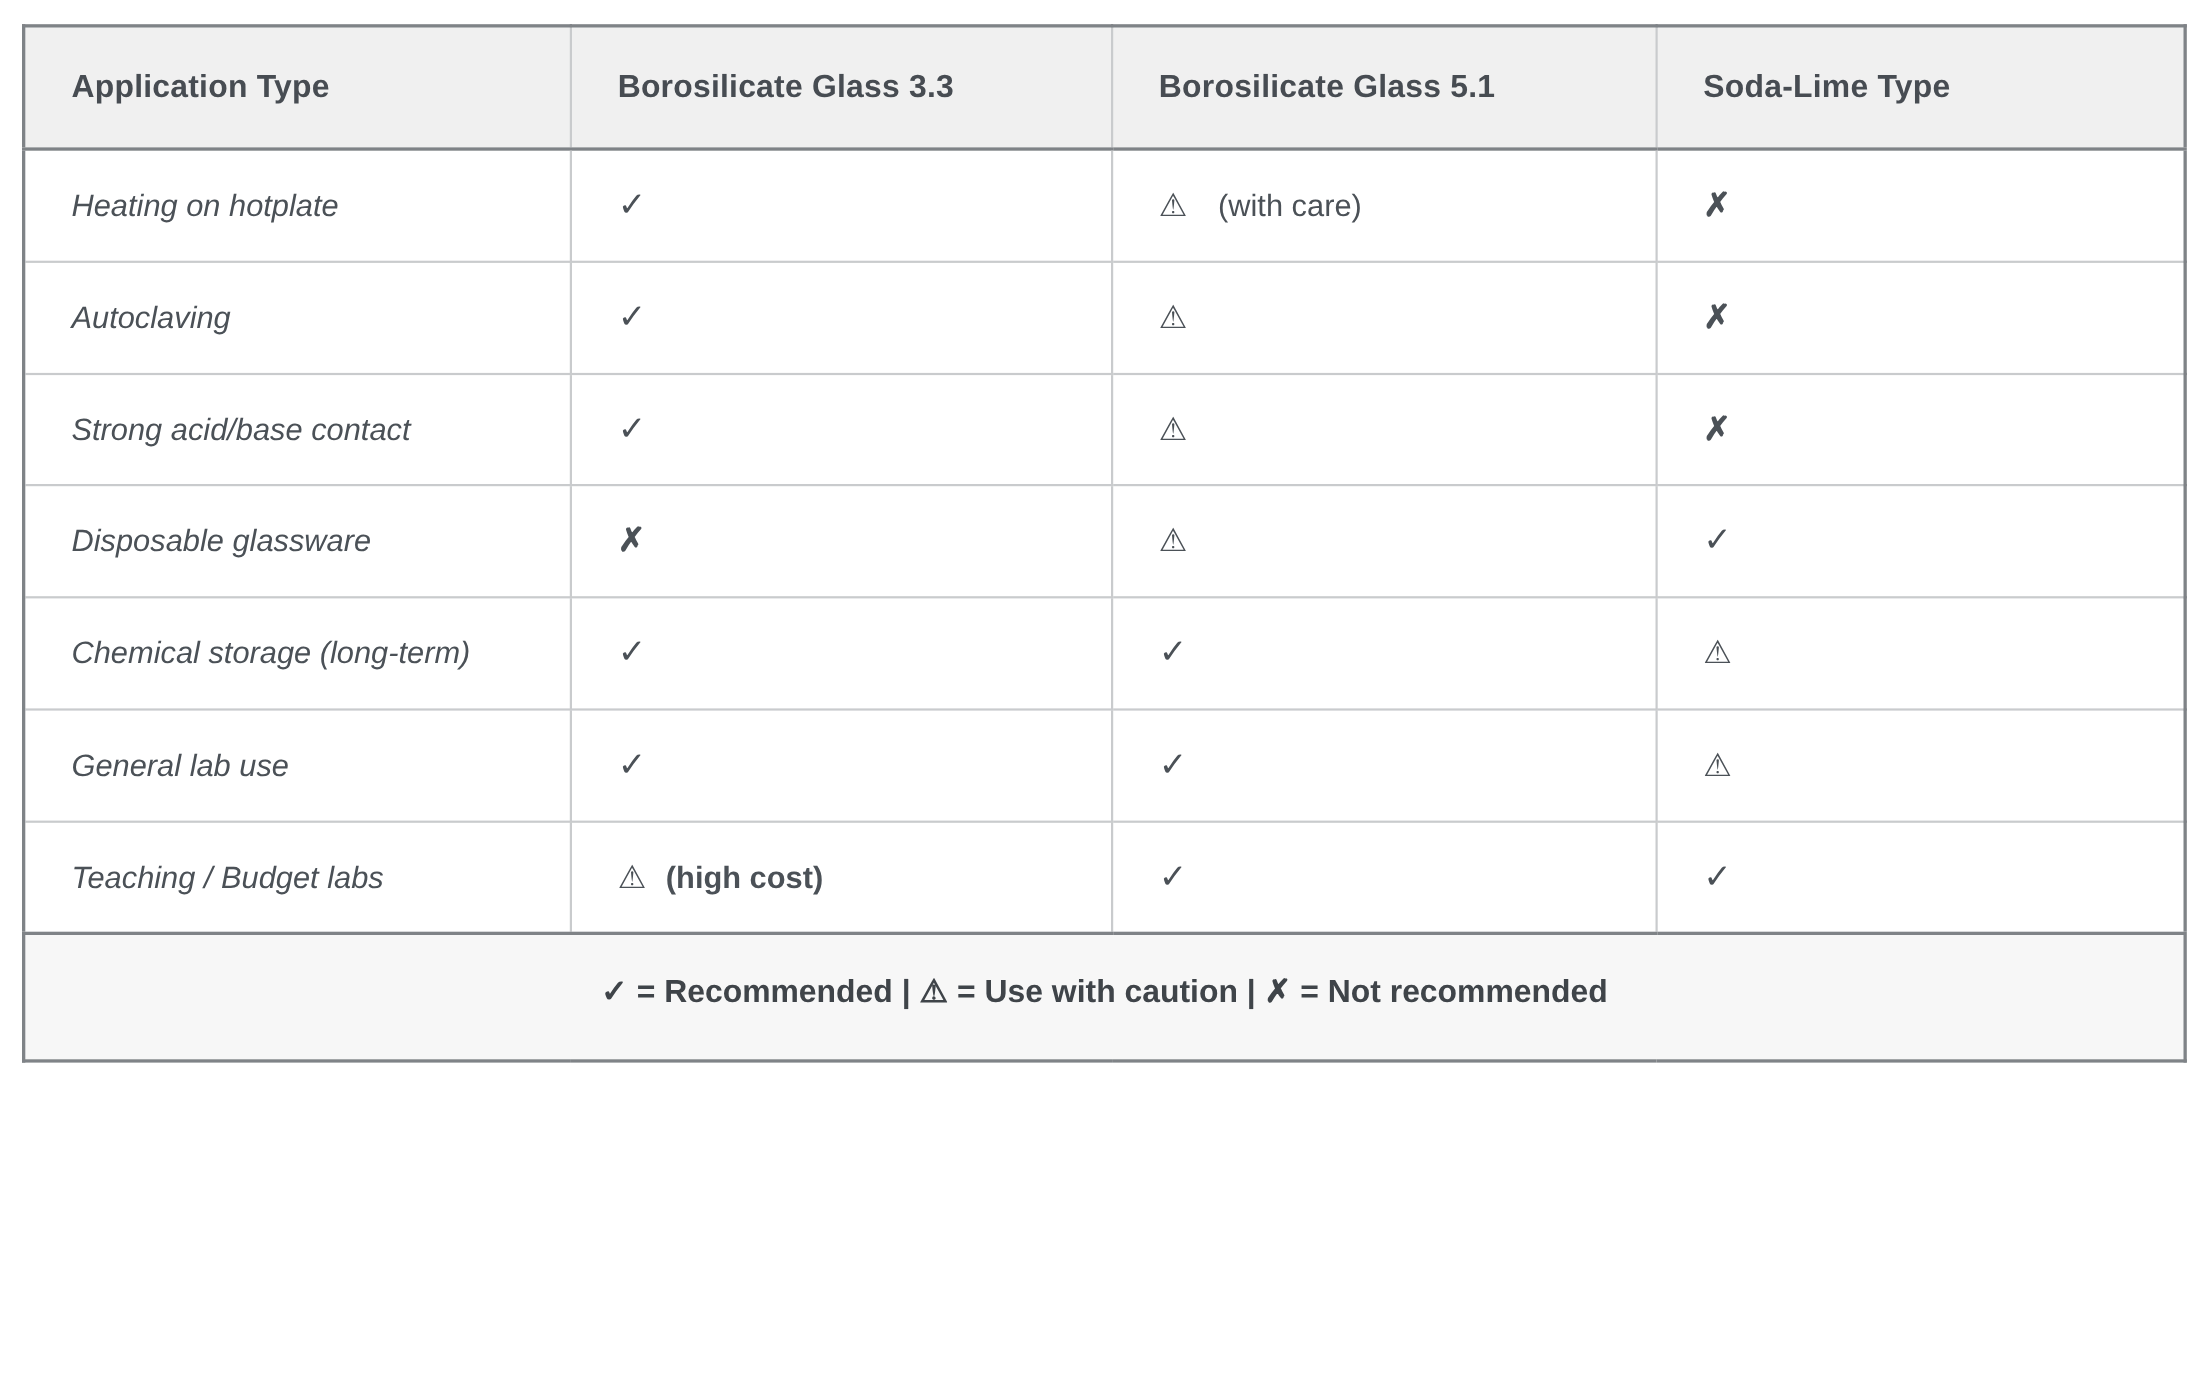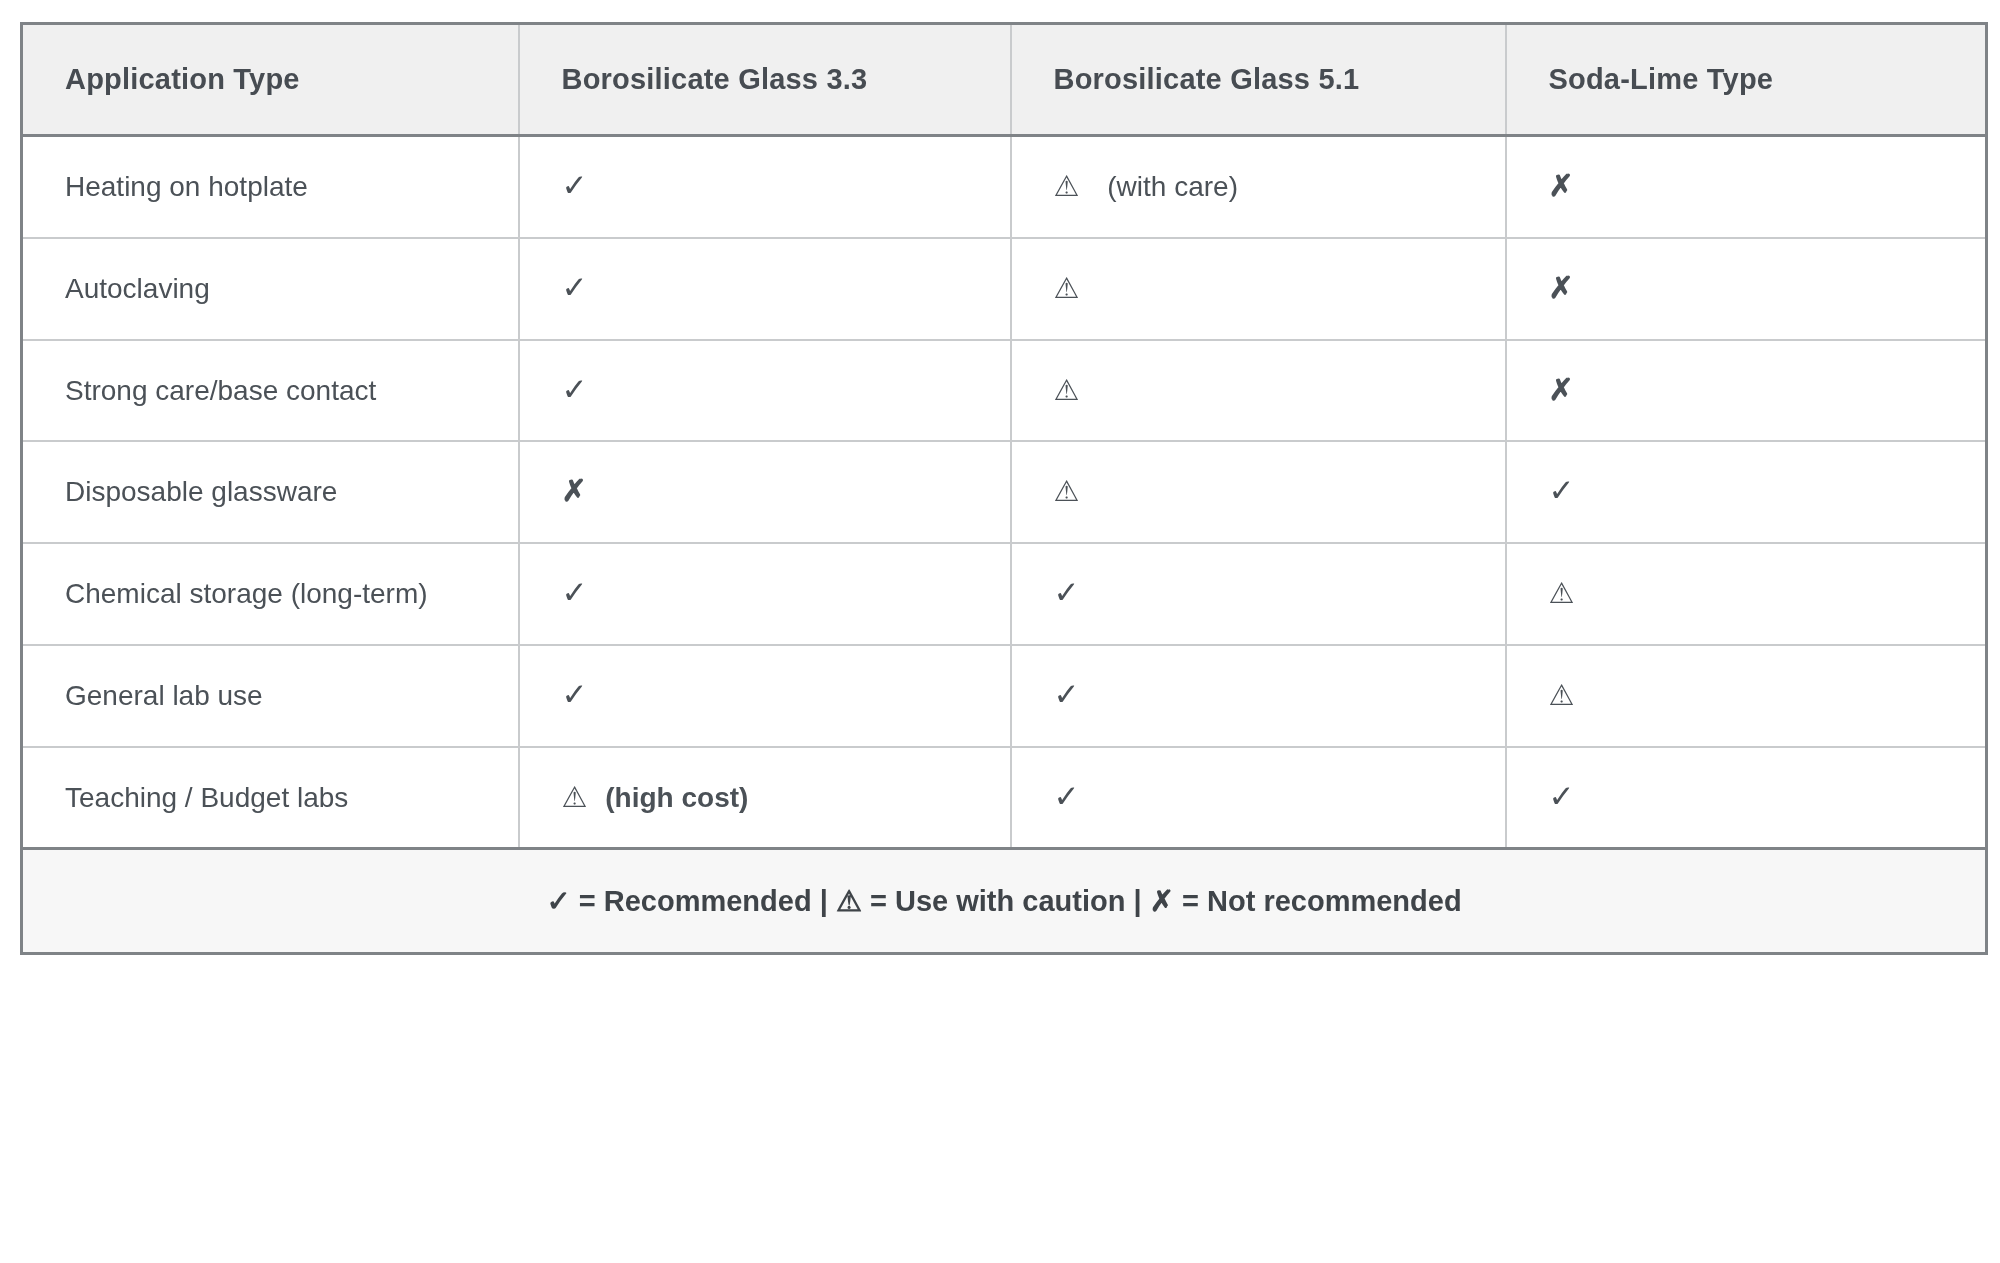--- a/index.html
+++ b/index.html
@@ -47,40 +47,40 @@
     font-size: 28px;
     padding: 30px 0 30px 42px;
     border-right: 2px solid #c9cbcd;
     border-bottom: 2px solid #c9cbcd;
     vertical-align: middle;
     line-height: 1.42;
   }
   tbody td:last-child { border-right: none; }
   tbody tr:last-child td { border-bottom: 3px solid #7f8387; }
 
-  td.app-cell { color: #4b5157; }
+  td.app-cell { color: #4b5157; font-style: italic; }
 
   .mark {
     font-size: 30px;
     color: #4b5157;
     display: inline-block;
     line-height: 1;
   }
   .mark.warn { font-size: 29px; }
   .mark.cross { font-weight: bold; font-size: 30px; }
   .mark.check { font-size: 31px; }
   .note {
     font-size: 28px;
     color: #4b5157;
   }
 
   tfoot td {
     background: #f7f7f7;
     text-align: center;
-    padding: 34px 0 34px 0;
+    padding: 34px 0 44px 0;
     font-size: 29px;
     font-weight: bold;
     color: #3f4449;
     border: none;
   }
   .legend-sym { font-weight: bold; }
 </style>
 </head>
 <body>
 
@@ -128,21 +128,21 @@
           <span class="mark warn">⚠</span>
           <span class="note"></span>
         </td>
         <td>
           <span class="mark cross">✗</span>
           <span class="note"></span>
         </td>
       </tr>
 
       <tr>
-        <td class="app-cell">Strong care/base contact</td>
+        <td class="app-cell">Strong acid/base contact</td>
         <td>
           <span class="mark check">✓</span>
           <span class="note"></span>
         </td>
         <td>
           <span class="mark warn">⚠</span>
           <span class="note"></span>
         </td>
         <td>
           <span class="mark cross">✗</span>

